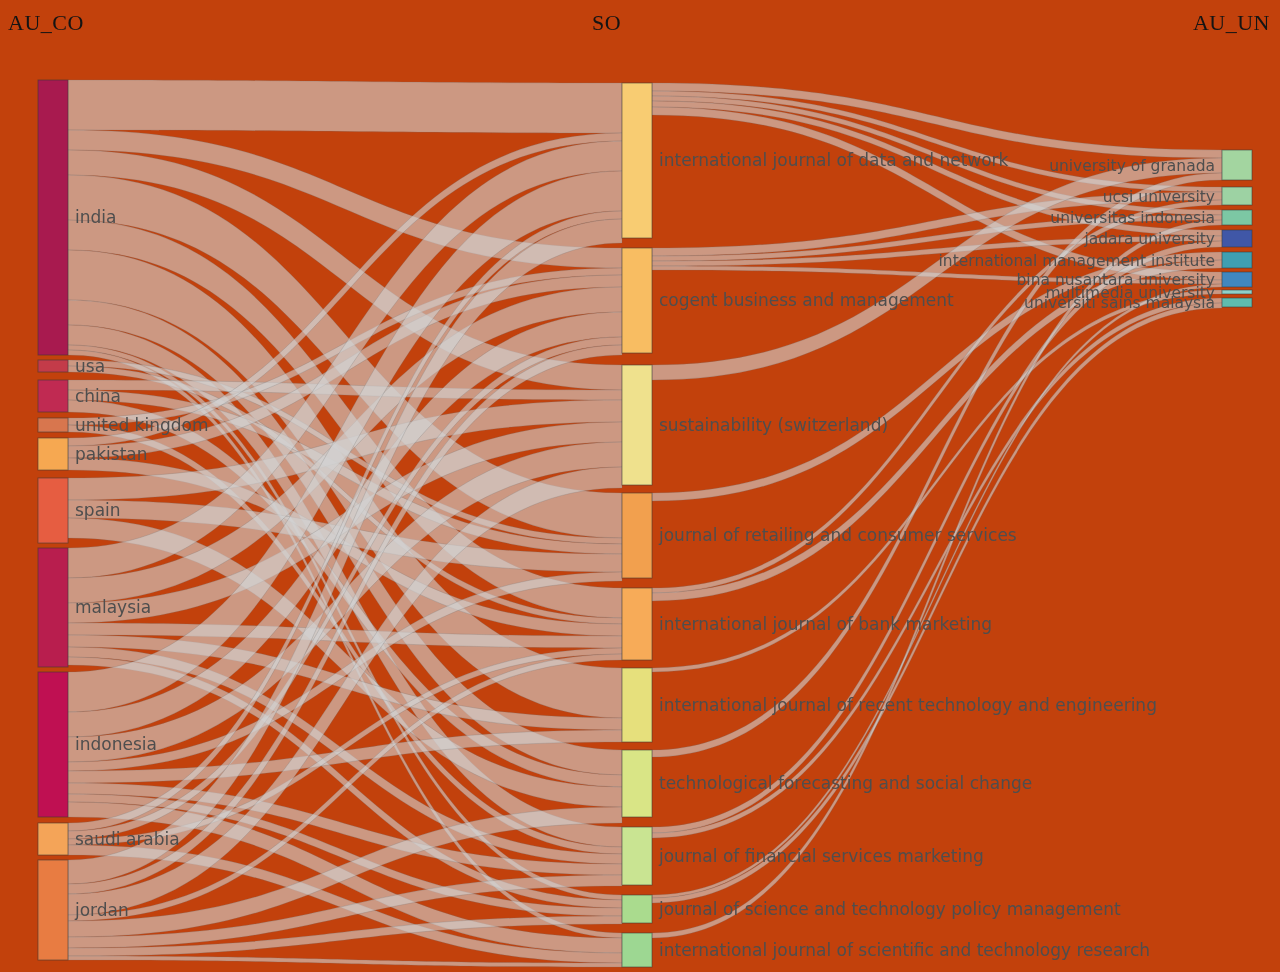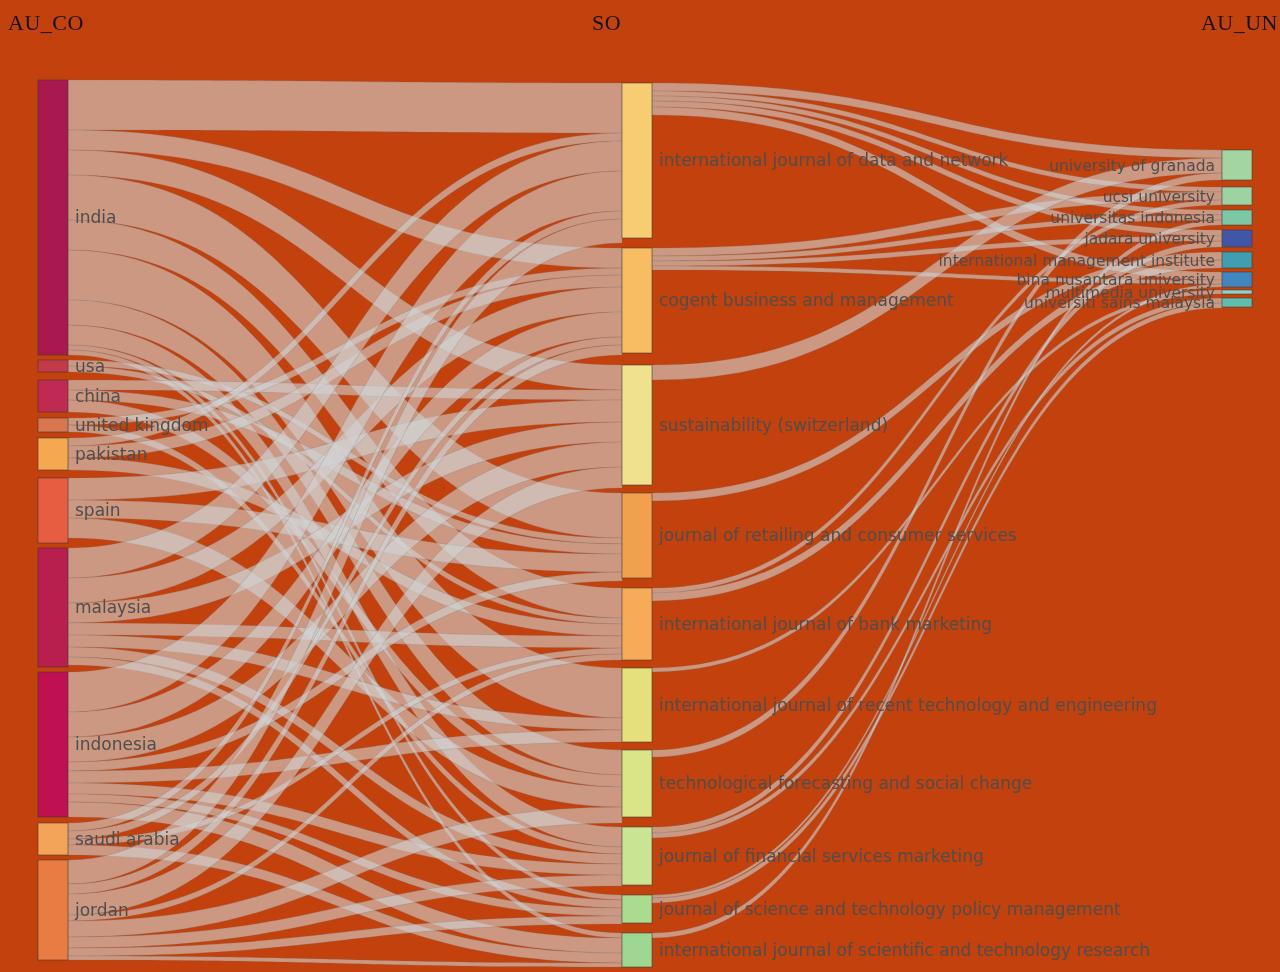--- a/index.html
+++ b/index.html
@@ -15,21 +15,21 @@
     position: absolute;
     top: 10px;
     font-family: "Liberation Serif", serif;
     font-size: 22px;
     color: #141414;
     letter-spacing: 0.5px;
     white-space: nowrap;
   }
   .hdr-left  { left: 8px; }
   .hdr-mid   { left: 592px; }
-  .hdr-right { right: 2px; }
+  .hdr-right { right: 10px; }
   svg.sankey { position: absolute; left: 0; top: 0; }
   svg.sankey text {
     font-family: "DejaVu Sans", sans-serif;
     fill: #4e4e4e;
   }
 </style>
 </head>
 <body>
 
 <div class="canvas">

